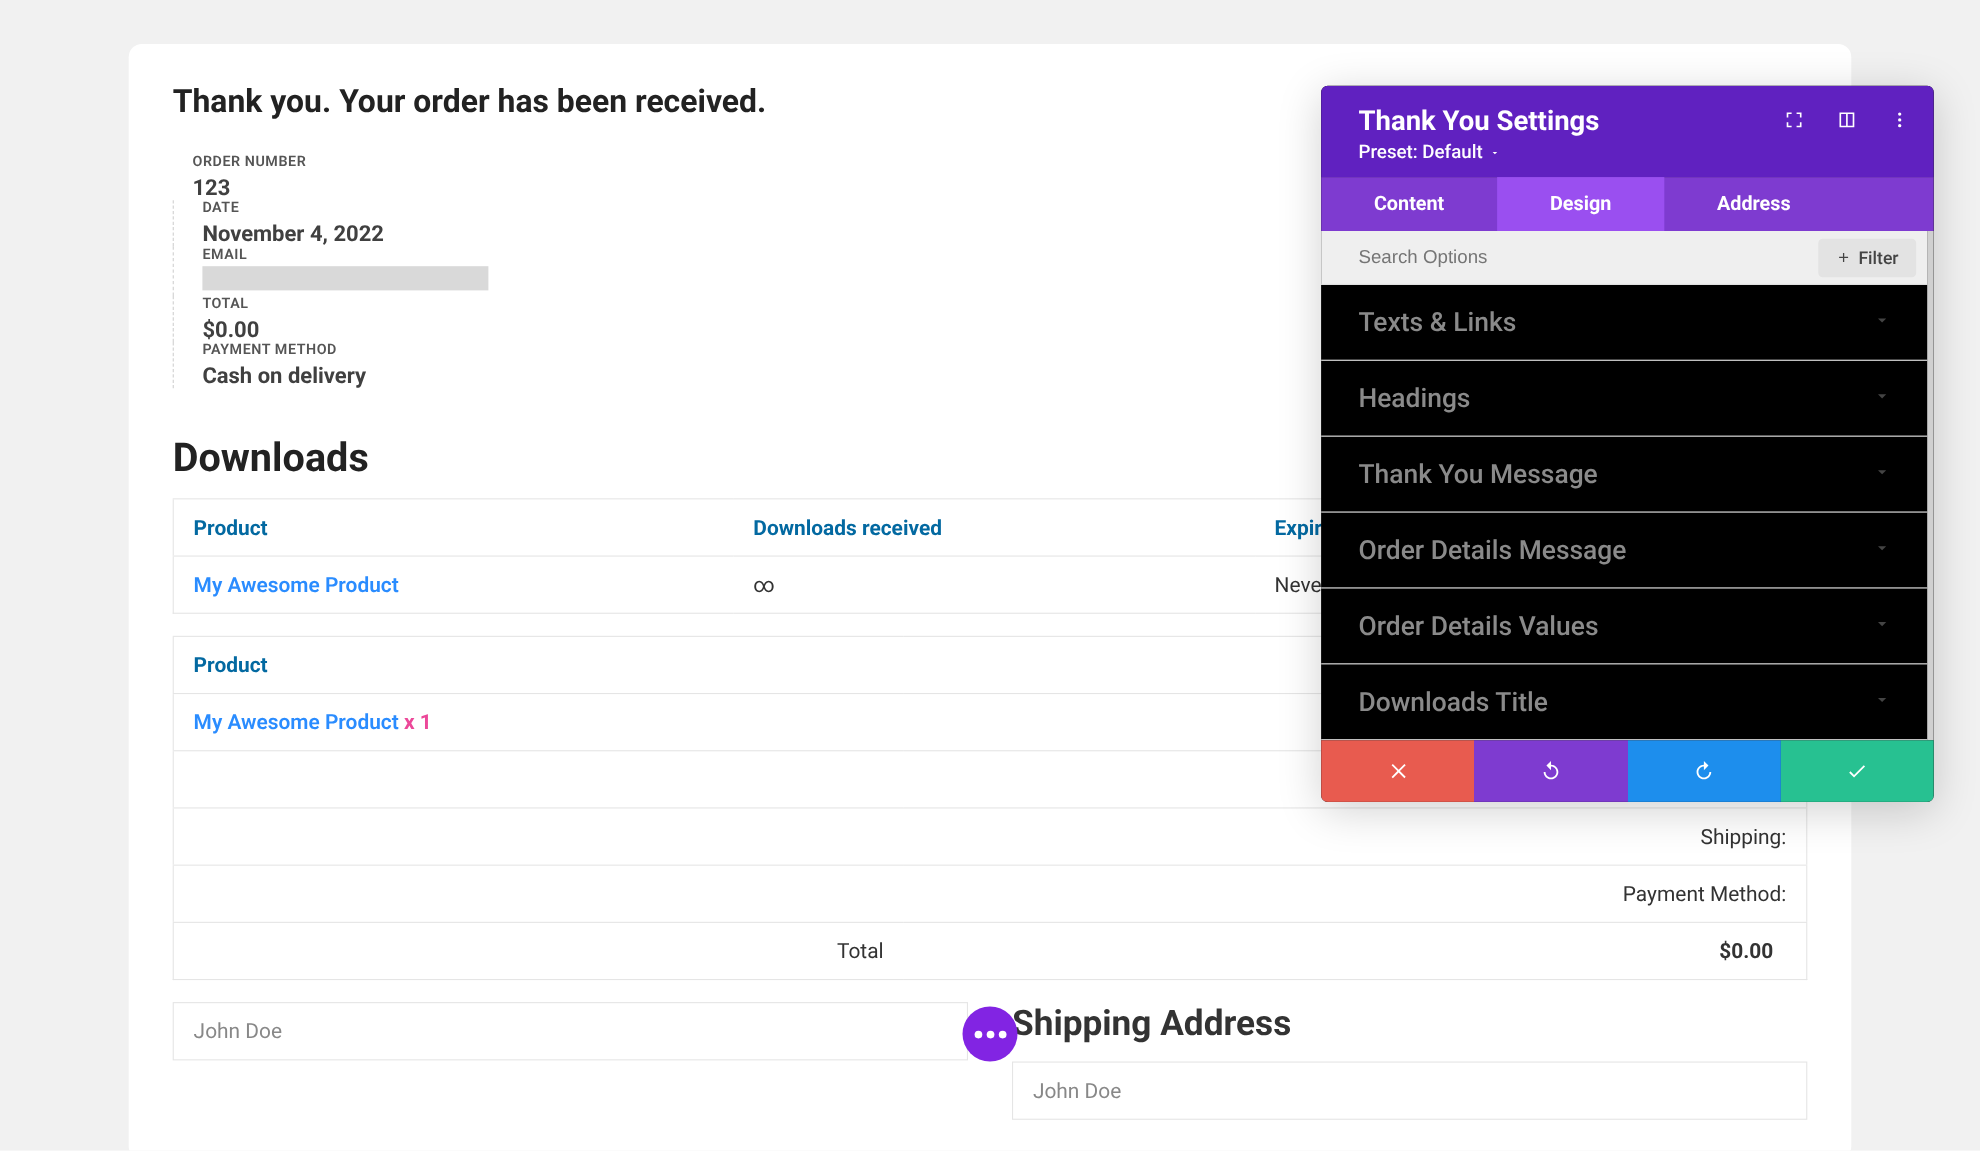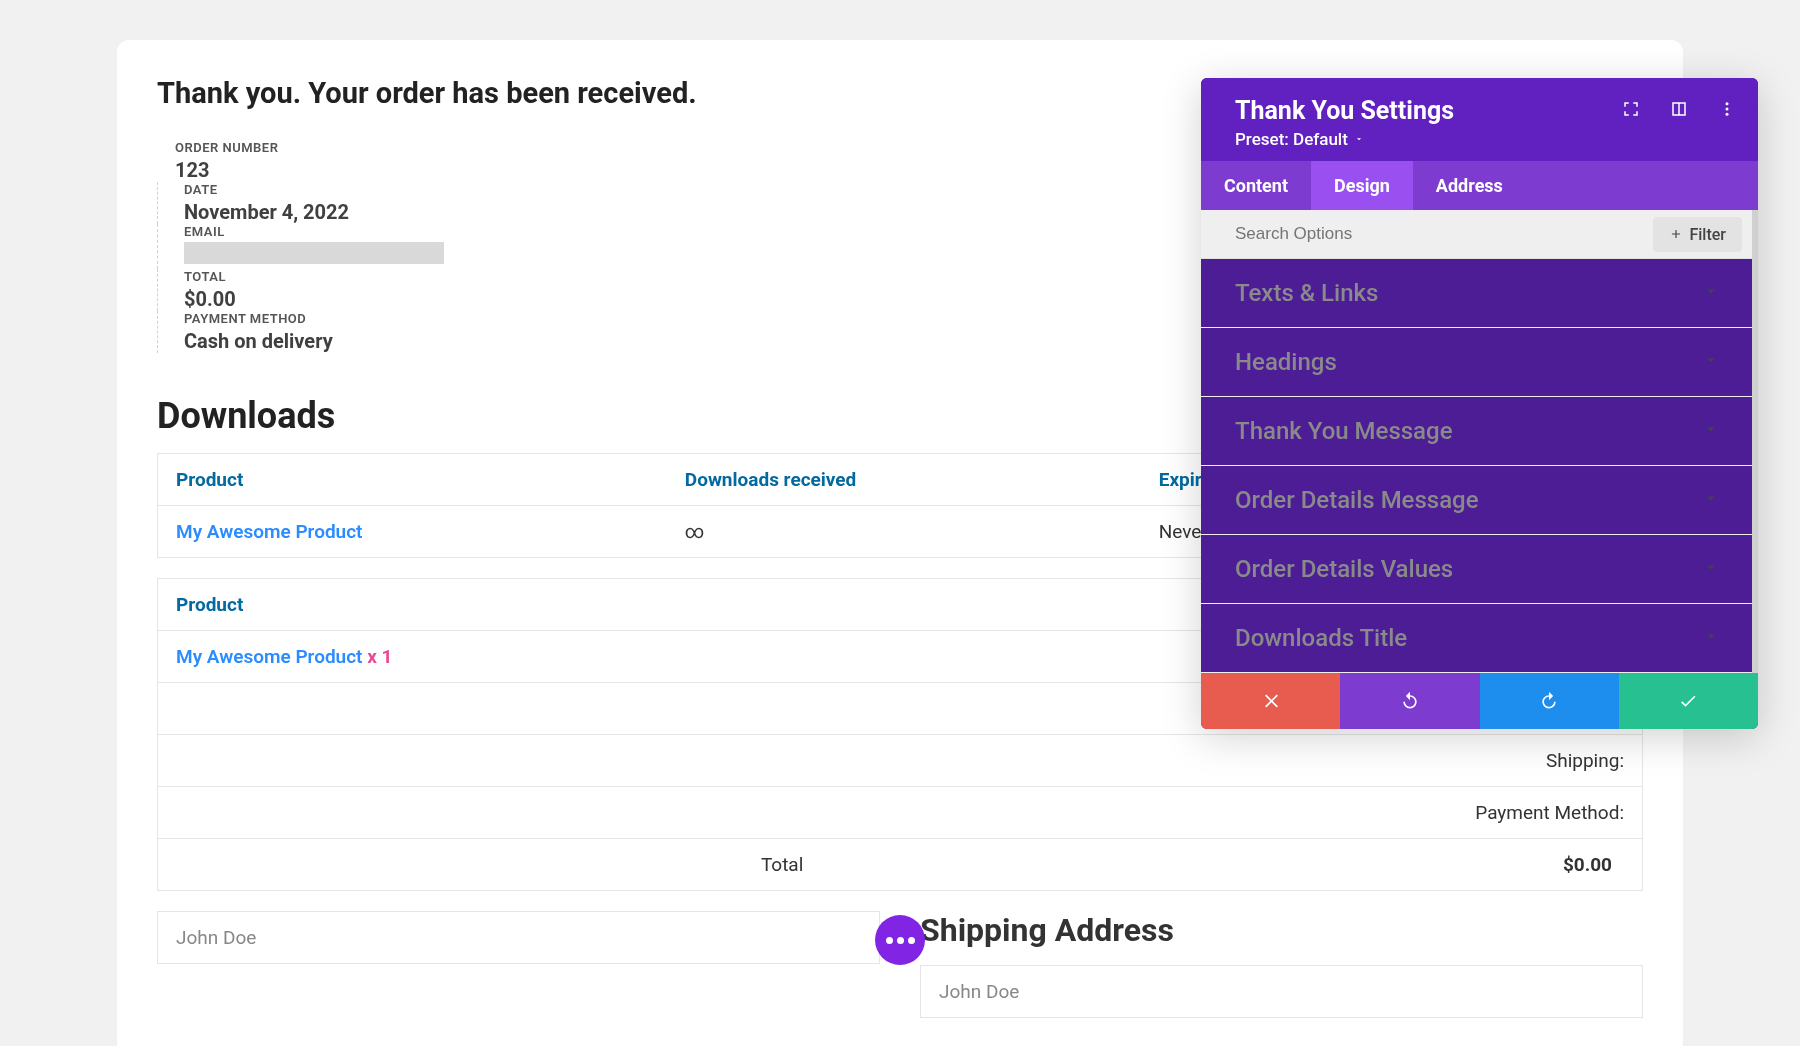--- a/index.html
+++ b/index.html
@@ -118,21 +118,21 @@
   }
   .dots-btn span {
     width: 7px; height: 7px; background: #fff; border-radius: 50%;
   }
   
   .panel {
     position: absolute;
     top: 78px;
     right: 42px;
     width: 557px;
-    background: #4c1d95;
+    background: #000000;
     box-shadow: 0 8px 40px rgba(0,0,0,0.18);
     border-radius: 6px;
     overflow: hidden;
     display: flex;
     flex-direction: column;
   }
   .panel-header {
     background: #6021c0;
     color: #fff;
     padding: 18px 22px 12px 34px;
@@ -153,21 +153,21 @@
     align-items: center;
     gap: 6px;
     cursor: pointer;
   }
   .panel-tabs {
     background: #7e3bd0;
     display: flex;
   }
   .panel-tab {
     flex: 0 0 auto;
-    padding: 14px 23px;
+    padding: 14px 48px;
     color: #fff;
     font-size: 18px;
     font-weight: 700;
     cursor: pointer;
   }
   .panel-tab.active { background: #9a4ff0; }
   .panel-search {
     display: flex;
     align-items: center;
     background: #efefef;

